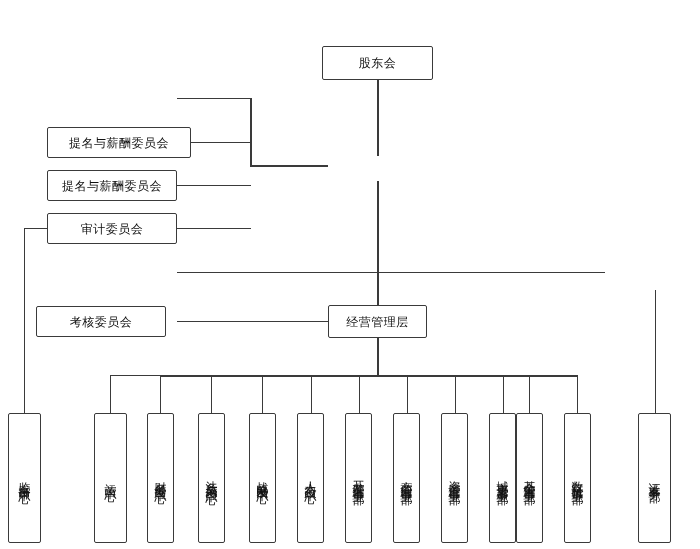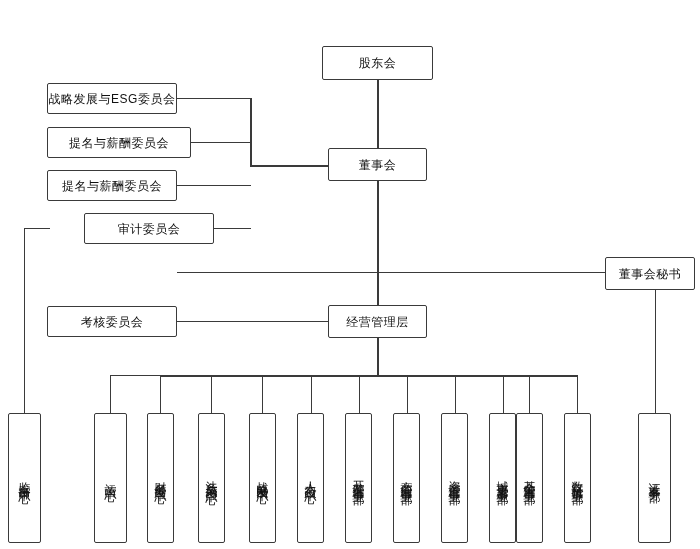--- a/index.html
+++ b/index.html
@@ -96,34 +96,31 @@
   <div class="line v" style="left:311px; top:375px; height:38px;"></div>
   <div class="line v" style="left:359px; top:375px; height:38px;"></div>
   <div class="line v" style="left:407px; top:375px; height:38px;"></div>
   <div class="line v" style="left:455px; top:375px; height:38px;"></div>
   <div class="line v" style="left:503px; top:375px; height:38px;"></div>
   <div class="line v" style="left:529px; top:375px; height:38px;"></div>
   <div class="line v" style="left:577px; top:375px; height:38px;"></div>
 
   <div class="node" style="left:322px; top:46px; width:111px; height:34px;">股东会</div>
 
-  <div class="node" style="left:328px; top:148px; width:99px; height:33px;">董事会</div>
 
-  <div class="node" style="left:47px; top:83px; width:130px; height:31px;">战略发展与ESG委员会</div>
 
   <div class="node" style="left:47px; top:127px; width:144px; height:31px;">提名与薪酬委员会</div>
 
   <div class="node" style="left:47px; top:170px; width:130px; height:31px;">提名与薪酬委员会</div>
 
-  <div class="node" style="left:47px; top:213px; width:130px; height:31px;margin-left:37px;">审计委员会</div>
+  <div class="node" style="left:47px; top:213px; width:130px; height:31px;">审计委员会</div>
 
 
-  <div class="node" style="left:605px; top:257px; width:90px; height:33px;">董事会秘书</div>
 
-  <div class="node" style="left:47px; top:306px; width:130px; height:31px;">考核委员会</div>
+  <div class="node" style="left:36px; top:306px; width:130px; height:31px;">考核委员会</div>
 
   <div class="node" style="left:328px; top:305px; width:99px; height:33px;">经营管理层</div>
 
   <div class="node vertical-wrap" style="left:8px; top:413px; width:33px; height:130px;">监察审计中心</div>
 
   <div class="node vertical-wrap" style="left:94px; top:413px; width:33px; height:130px;">运营中心</div>
 
   <div class="node vertical" style="left:147px; top:413px; width:27px; height:130px;">财务管理中心</div>
 
   <div class="node vertical" style="left:198px; top:413px; width:27px; height:130px;">法务与风控中心</div>

